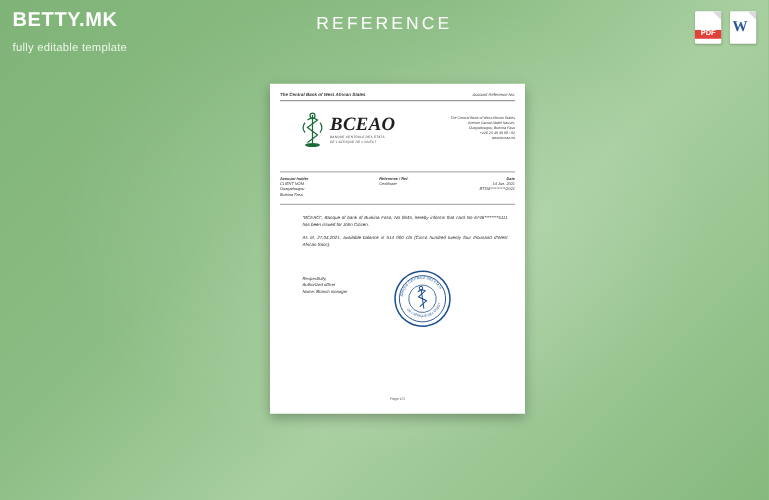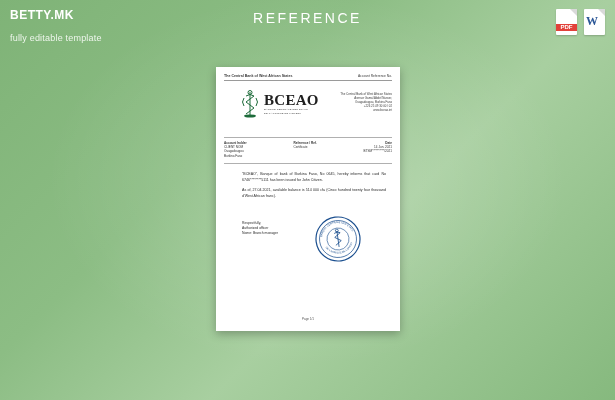--- a/index.html
+++ b/index.html
@@ -14,21 +14,21 @@
     position:absolute;inset:0;
     background:linear-gradient(135deg,#7fb377 0%,#8cbd84 35%,#a8cfa0 60%,#86b97e 100%);
   }
   .bg:after{
     content:"";position:absolute;inset:0;
     background:radial-gradient(ellipse at 50% 45%,rgba(255,255,255,.18),rgba(255,255,255,0) 60%);
   }
   
   .brand{
     position:absolute;left:10px;top:8px;color:#fff;
-    font-weight:bold;font-size:12px;letter-spacing:.5px;
+    font-weight:bold;font-size:16px;letter-spacing:.5px;
   }
   .brand-sub{
     position:absolute;left:10px;top:33px;color:#eef6ec;
     font-size:9px;letter-spacing:.2px;
   }
   .ref-title{
     position:absolute;left:0;right:0;top:10px;text-align:center;
     color:#ffffff;font-size:14px;font-weight:normal;letter-spacing:2.5px;
   }
   .filebtns{position:absolute;right:10px;top:9px;display:flex;gap:7px;}
@@ -45,23 +45,23 @@
     position:absolute;left:0;bottom:4px;width:100%;text-align:center;
     font-size:6px;font-weight:bold;color:#fff;line-height:7px;
   }
   .pdf .tag{background:#e2413a;}
   .filebtn .wlogo{
     position:absolute;left:2px;top:5px;font-size:12px;font-weight:bold;
     color:#2b5797;font-family:"Liberation Serif",serif;
   }
   
   .page{
-    position:absolute;left:216px;top:67px;width:184px;height:264px;
+    position:absolute;left:216px;top:67px;width:204px;height:264px;
     background:#ffffff;box-shadow:0 3px 9px rgba(0,0,0,.28);
-    font-family:"Liberation Sans",sans-serif;color:#2e2e2e;
+    font-family:"Liberation Sans",sans-serif;color:#2e2e2e;font-style:italic;
   }
   .doc-topbar{
     position:absolute;left:8px;right:8px;top:7px;
     display:flex;justify-content:space-between;align-items:flex-end;
     font-size:3.6px;color:#3a3a3a;border-bottom:.5px solid #9a9a9a;padding-bottom:2px;
   }
   .doc-topbar .l{font-weight:bold;}
   .doc-topbar .r{font-size:3.3px;}
   
   .letterhead{position:absolute;left:8px;right:8px;top:22px;height:42px;}

